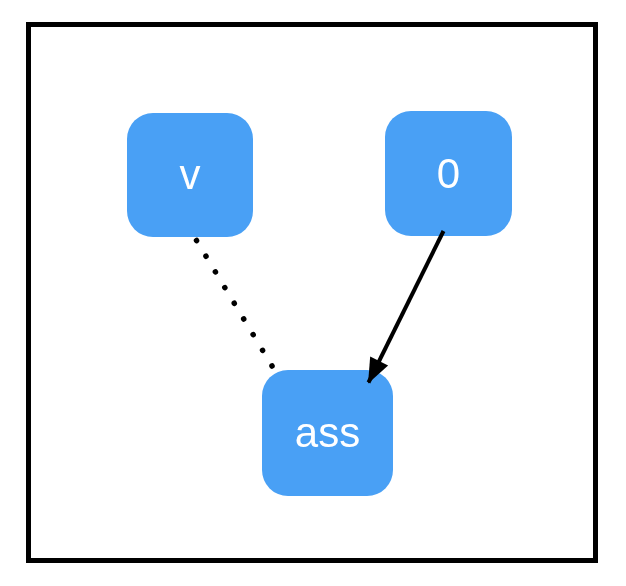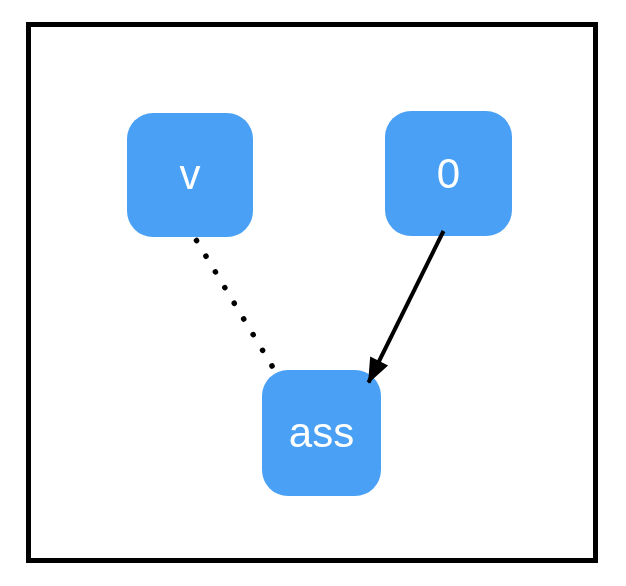--- a/index.html
+++ b/index.html
@@ -34,21 +34,21 @@
     font-size: 42px;
     font-weight: 400;
     line-height: 1;
     display: flex;
     align-items: center;
     justify-content: center;
     z-index: 1;
   }
   .node-v   { left: 127px; top: 113px; width: 126px; height: 124px; }
   .node-0   { left: 385px; top: 111px; width: 127px; height: 125px; }
-  .node-ass { left: 262px; top: 370px; width: 119px; height: 126px; }
+  .node-ass { left: 262px; top: 370px; width: 131px; height: 126px; }
   .edges {
     position: absolute;
     left: 0;
     top: 0;
     width: 626px;
     height: 586px;
     z-index: 2;
     pointer-events: none;
   }
 </style>

